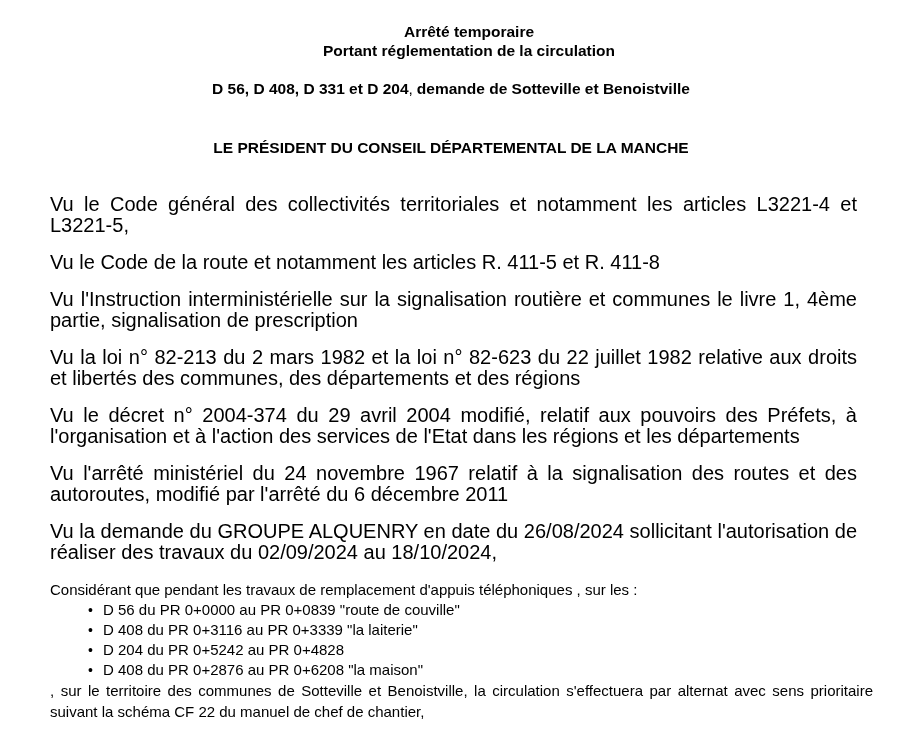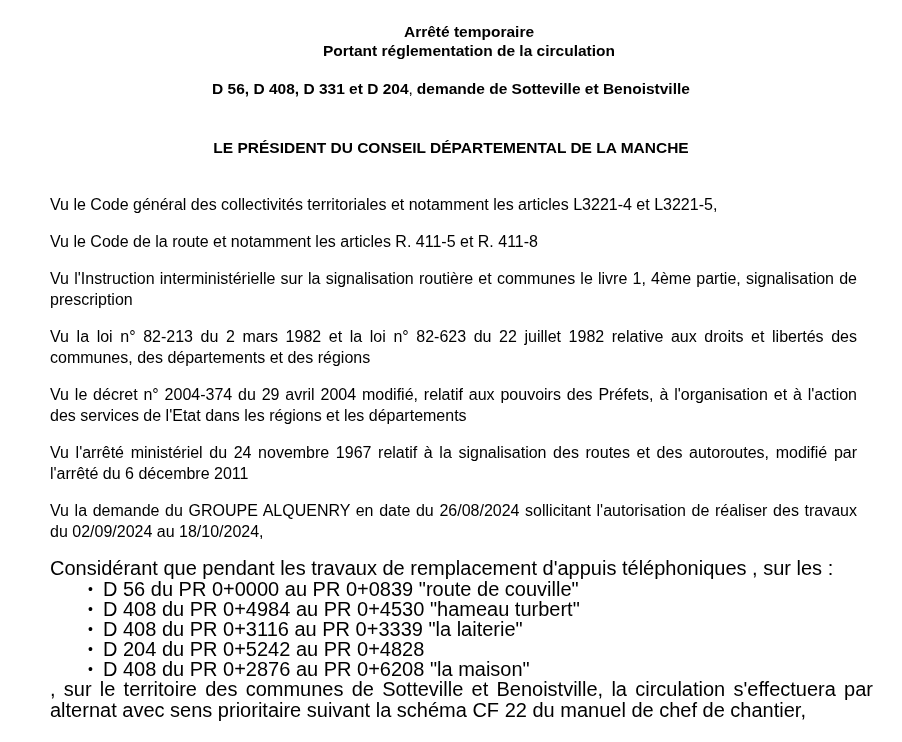--- a/index.html
+++ b/index.html
@@ -18,26 +18,26 @@
     font-weight: 700;
     font-size: 15.5px;
   }
   .title-block { padding-top: 22px; line-height: 19px; padding-left: 36px; }
   .road-line { margin-top: 19px; line-height: 19px; }
   .road-line .sep { font-weight: 400; }
   .road-line .communes { margin-left: 4px; }
   .issuer { margin-top: 40px; line-height: 20px; }
   .body-block {
     margin: 36px 45px 0 50px;
-    font-size: 16px;
+    font-size: 20px;
     line-height: 21px;
     text-align: justify;
   }
   .body-block p.vu { margin: 0 0 16px 0; }
-  .considerant { margin: 0 29px 0 50px; font-size: 20px; }
+  .considerant { margin: 0 29px 0 50px; font-size: 15px; }
   .considerant .intro { line-height: 21px; text-align: left; }
   .considerant ul {
     list-style: none;
     margin-left: 38px;
     line-height: 20px;
   }
   .considerant li {
     position: relative;
     padding-left: 15px;
   }
@@ -71,21 +71,20 @@
       <p class="vu">Vu la loi n° 82-213 du 2 mars 1982 et la loi n° 82-623 du 22 juillet 1982 relative aux droits et libertés des communes, des départements et des régions</p>
       <p class="vu">Vu le décret n° 2004-374 du 29 avril 2004 modifié, relatif aux pouvoirs des Préfets, à l'organisation et à l'action des services de l'Etat dans les régions et les départements</p>
       <p class="vu">Vu l'arrêté ministériel du 24 novembre 1967 relatif à la signalisation des routes et des autoroutes, modifié par l'arrêté du 6 décembre 2011</p>
       <p class="vu">Vu la demande du GROUPE ALQUENRY en date du 26/08/2024 sollicitant l'autorisation de réaliser des travaux du 02/09/2024 au 18/10/2024,</p>
     </div>
 
   <div class="considerant">
     <p class="intro">Considérant que pendant les travaux de remplacement d'appuis téléphoniques , sur les :</p>
     <ul>
         <li>D 56 du PR 0+0000 au PR 0+0839 "route de couville"</li>
-        <li>D 408 du PR 0+4984 au PR 0+4530 "hameau turbert"</li>
         <li>D 408 du PR 0+3116 au PR 0+3339 "la laiterie"</li>
         <li>D 204 du PR 0+5242 au PR 0+4828</li>
         <li>D 408 du PR 0+2876 au PR 0+6208 "la maison"</li>
       </ul>
     <p class="outro">, sur le territoire des communes de Sotteville et Benoistville, la circulation s'effectuera par alternat avec sens prioritaire suivant la schéma CF 22 du manuel de chef de chantier,</p>
   </div>
 
 </div>
 
 </body></html>

